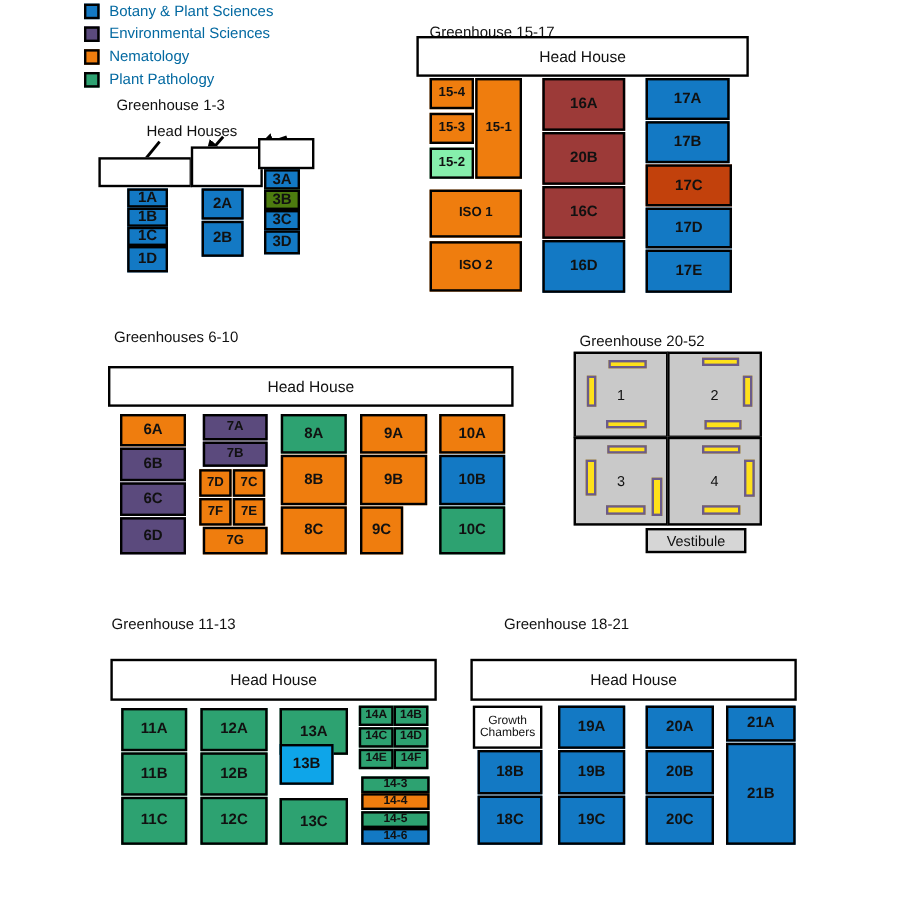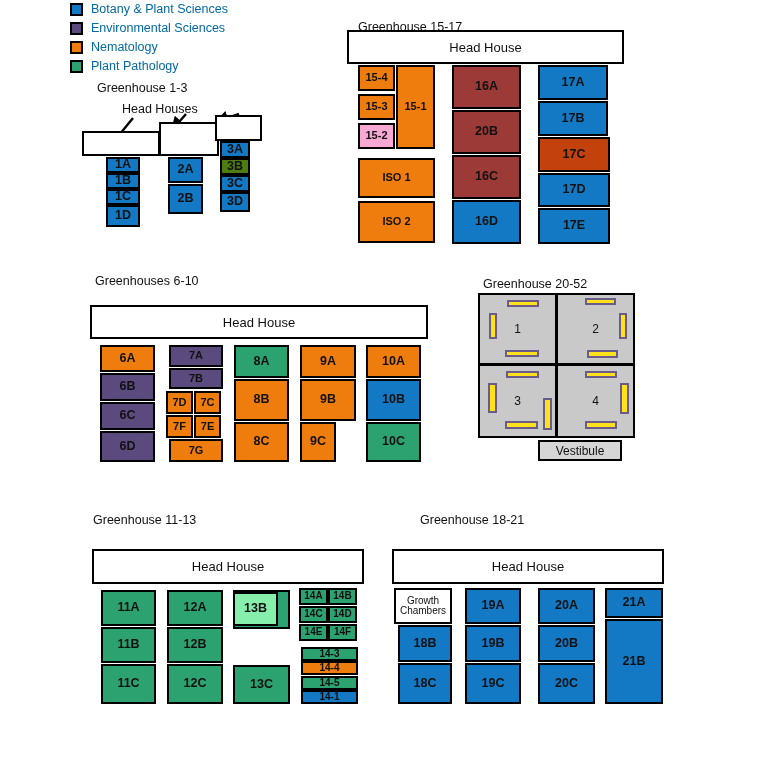--- a/index.html
+++ b/index.html
@@ -104,21 +104,21 @@
   <div class="hh" style="left:347px;top:30px;width:277px;height:34px;">
       <span>Head House</span>
     </div>
 
   <div class="cell sm" style="left:358px;top:65px;width:37px;height:26px;background:#ef7d0e">
       <span>15-4</span>
     </div>
   <div class="cell sm" style="left:358px;top:94px;width:37px;height:26px;background:#ef7d0e">
       <span>15-3</span>
     </div>
-  <div class="cell sm" style="left:358px;top:123px;width:37px;height:26px;background:#f9a8d4">
+  <div class="cell sm" style="left:358px;top:123px;width:37px;height:26px;background:#86efac">
       <span>15-2</span>
     </div>
   <div class="cell sm" style="left:396px;top:65px;width:39px;height:84px;background:#ef7d0e">
       <span>15-1</span>
     </div>
   <div class="cell sm" style="left:358px;top:158px;width:77px;height:40px;background:#ef7d0e">
       <span>ISO 1</span>
     </div>
   <div class="cell sm" style="left:358px;top:201px;width:77px;height:42px;background:#ef7d0e">
       <span>ISO 2</span>
@@ -280,21 +280,21 @@
   <div class="cell" style="left:167px;top:627px;width:56px;height:36px;background:#2da271">
       <span>12B</span>
     </div>
   <div class="cell" style="left:167px;top:664px;width:56px;height:40px;background:#2da271">
       <span>12C</span>
     </div>
 
   <div class="cell" style="left:233px;top:590px;width:57px;height:39px;background:#2da271">
       <span>13A</span>
     </div>
-  <div class="cell" style="left:233px;top:592px;width:45px;height:34px;background:#86efac">
+  <div class="cell" style="left:233px;top:620px;width:45px;height:34px;background:#0ea5e9">
       <span>13B</span>
     </div>
   <div class="cell" style="left:233px;top:665px;width:57px;height:39px;background:#2da271">
       <span>13C</span>
     </div>
 
   <div class="cell xs" style="left:299px;top:588px;width:29px;height:17px;background:#2da271">
       <span>14A</span>
     </div>
   <div class="cell xs" style="left:328px;top:588px;width:29px;height:17px;background:#2da271">
@@ -316,21 +316,21 @@
   <div class="cell xs" style="left:301px;top:647px;width:57px;height:14px;background:#2da271">
       <span>14-3</span>
     </div>
   <div class="cell xs" style="left:301px;top:661px;width:57px;height:14px;background:#ef7d0e">
       <span>14-4</span>
     </div>
   <div class="cell xs" style="left:301px;top:676px;width:57px;height:14px;background:#2da271">
       <span>14-5</span>
     </div>
   <div class="cell xs" style="left:301px;top:690px;width:57px;height:14px;background:#1379c4">
-      <span>14-1</span>
+      <span>14-6</span>
     </div>
 
   <div class="title" style="left:420px;top:513px;">Greenhouse 18-21</div>
   <div class="hh" style="left:392px;top:549px;width:272px;height:35px;">
       <span>Head House</span>
     </div>
 
   <div class="cell xs" style="left:394px;top:588px;width:58px;height:36px;background:#ffffff;flex-direction:column;font-weight:normal;font-size:10px;">
       <span>Growth Chambers</span>
     </div>

